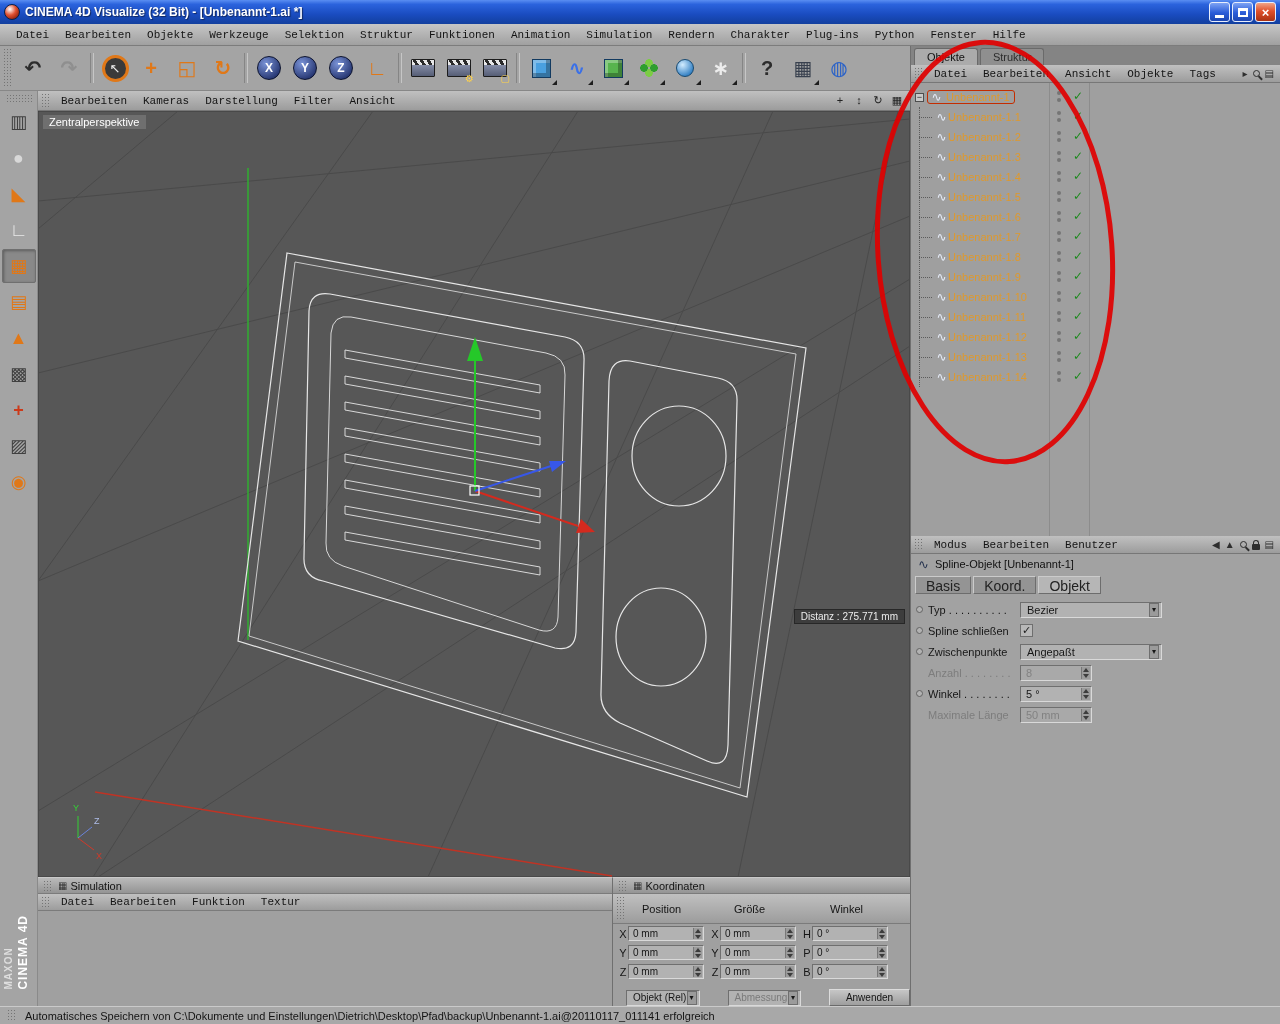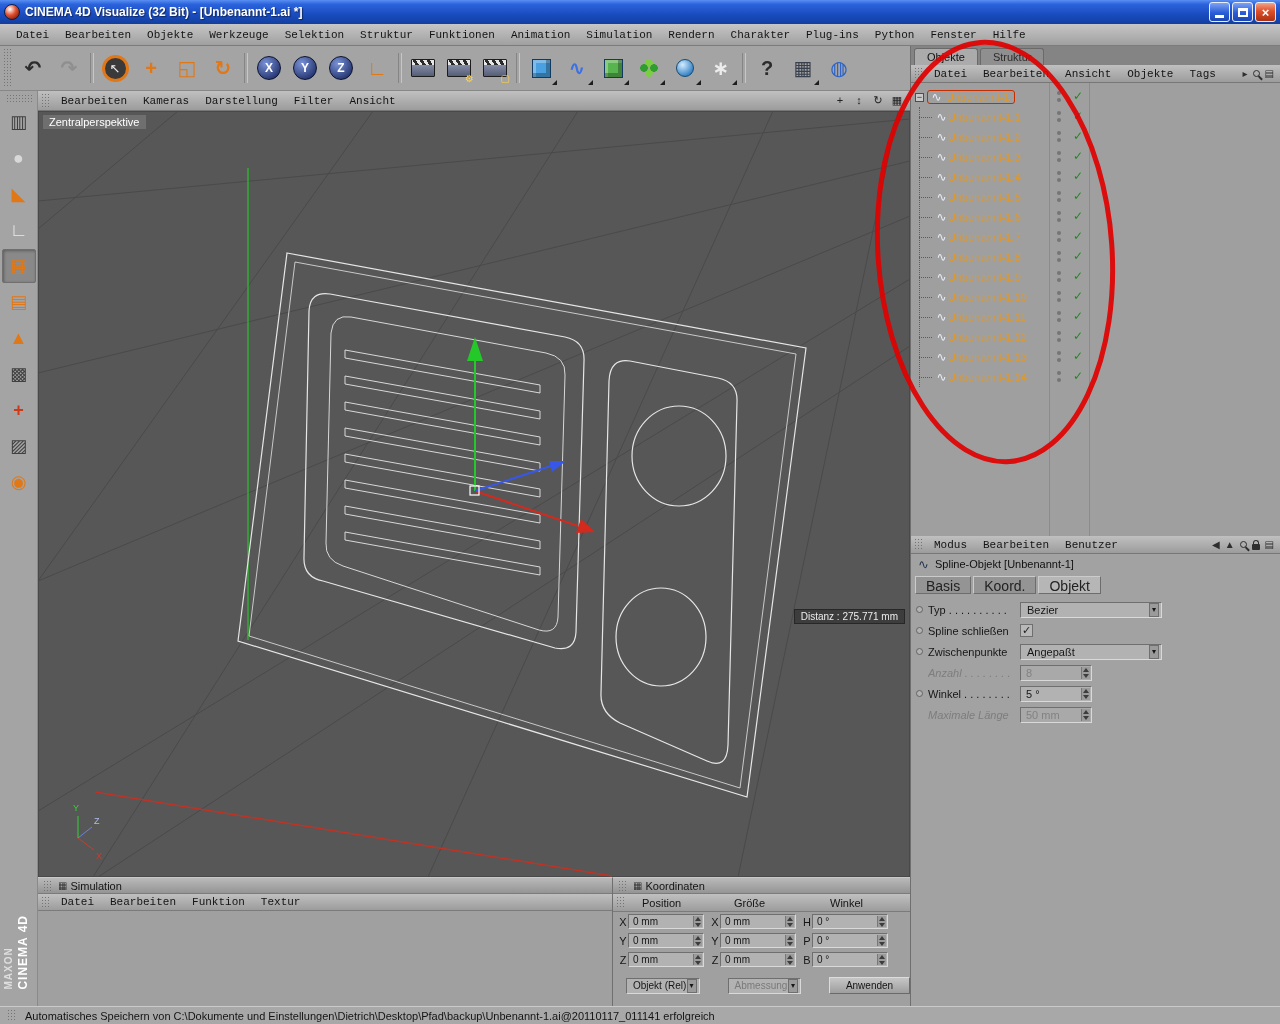--- a/index.html
+++ b/index.html
@@ -102,36 +102,36 @@
   .attr-obj .spl-ico{color:#24324e;font-size:13px;}
   .attr-tabs{height:20px;display:flex;gap:2px;padding:2px 0 0 4px;}
   .at-tab{padding:1px 10px;background:#949494;border:1px solid;border-color:#cbcbcb #6d6d6d #6d6d6d #cbcbcb;font-size:14px;color:#222;}
   .at-tab.active{background:#b6b6b6;}
   .attr-section{height:17px;background:#8b8b8b;color:#fff;font-weight:bold;display:flex;align-items:center;padding-left:6px;border-top:1px solid #767676;border-bottom:1px solid #767676;}
   .props{padding-top:5px;}
   .prop-row{height:21px;display:flex;align-items:center;padding-left:5px;}
   .adot{width:7px;height:7px;border-radius:50%;border:1px solid #636363;background:#b2b2b2;margin-right:5px;flex:none;}
   .adot.hid{visibility:hidden;}
   .plabel{width:92px;overflow:hidden;white-space:nowrap;color:#161616;flex:none;}
-  .plabel.dis{color:#7d7d7d;font-style:italic;}
+  .plabel.dis{color:#7d7d7d;}
   .dd{height:16px;background:#b2b2b2;border:1px solid;border-color:#6f6f6f #d9d9d9 #d9d9d9 #6f6f6f;display:flex;align-items:center;padding:0 2px 0 6px;color:#161616;}
   .prop-row .dd{width:142px;}
   .dar{margin-left:auto;background:#9b9b9b;border:1px solid #6f6f6f;font-size:8px;line-height:1;padding:2px 2px;font-style:normal;}
   .sfield{width:72px;height:16px;background:#b2b2b2;border:1px solid;border-color:#6f6f6f #d9d9d9 #d9d9d9 #6f6f6f;display:flex;align-items:center;padding:0 12px 0 5px;position:relative;color:#161616;}
   .sfield.dis{color:#828282;background:#a9a9a9;}
   .spin{position:absolute;right:1px;top:1px;bottom:1px;width:9px;display:flex;flex-direction:column;align-items:center;justify-content:center;gap:2px;background:#9b9b9b;border-left:1px solid #787878;font-style:normal;}
   .su{width:0;height:0;border-left:3px solid transparent;border-right:3px solid transparent;border-bottom:4px solid #3c3c3c;}
   .sd{width:0;height:0;border-left:3px solid transparent;border-right:3px solid transparent;border-top:4px solid #3c3c3c;}
   .cbx{width:13px;height:13px;background:#b8b8b8;border:1px solid #6f6f6f;display:flex;align-items:center;justify-content:center;font-size:11px;font-weight:bold;color:#1d1d1d;}
 
   
   .mat{position:absolute;left:38px;top:877px;width:574px;height:129px;background:#a0a0a0;border-top:1px solid #c9c9c9;}
   .p-menu{height:17px;background:linear-gradient(#c0c0c0,#9c9c9c);display:flex;align-items:center;border-bottom:1px solid #7b7b7b;}
   .coord{position:absolute;left:612px;top:877px;width:298px;height:129px;background:#a0a0a0;border-top:1px solid #c9c9c9;border-left:1px solid #6f6f6f;}
-  .coord-head{height:18px;display:flex;align-items:center;background:linear-gradient(#c0c0c0,#9c9c9c);border-bottom:1px solid #7b7b7b;justify-content:center;}
+  .coord-head{height:30px;display:flex;align-items:center;background:linear-gradient(#c0c0c0,#9c9c9c);border-bottom:1px solid #7b7b7b;justify-content:center;}
   .coord-head span{display:inline-block;}
   .ch1{width:92px;margin-left:14px;} .ch2{width:96px;} .ch3{width:80px;}
   .crow{height:19px;display:flex;align-items:center;padding-left:5px;}
   .clab{width:10px;text-align:center;flex:none;color:#161616;}
   .cfield{width:76px;height:15px;background:#b2b2b2;border:1px solid;border-color:#6f6f6f #d9d9d9 #d9d9d9 #6f6f6f;display:flex;align-items:center;padding:0 11px 0 4px;position:relative;font-size:10px;color:#161616;margin-right:2px;}
   .crow .clab{margin-left:4px;}
   .crow .clab:first-child{margin-left:0;}
   .coord-btns{display:flex;gap:28px;padding:8px 0 0 13px;align-items:center;}
   .coord-btns .dd{width:76px;height:16px;font-size:10px;}
   .coord-btns .dd.dim span{color:#7a7a7a;}

